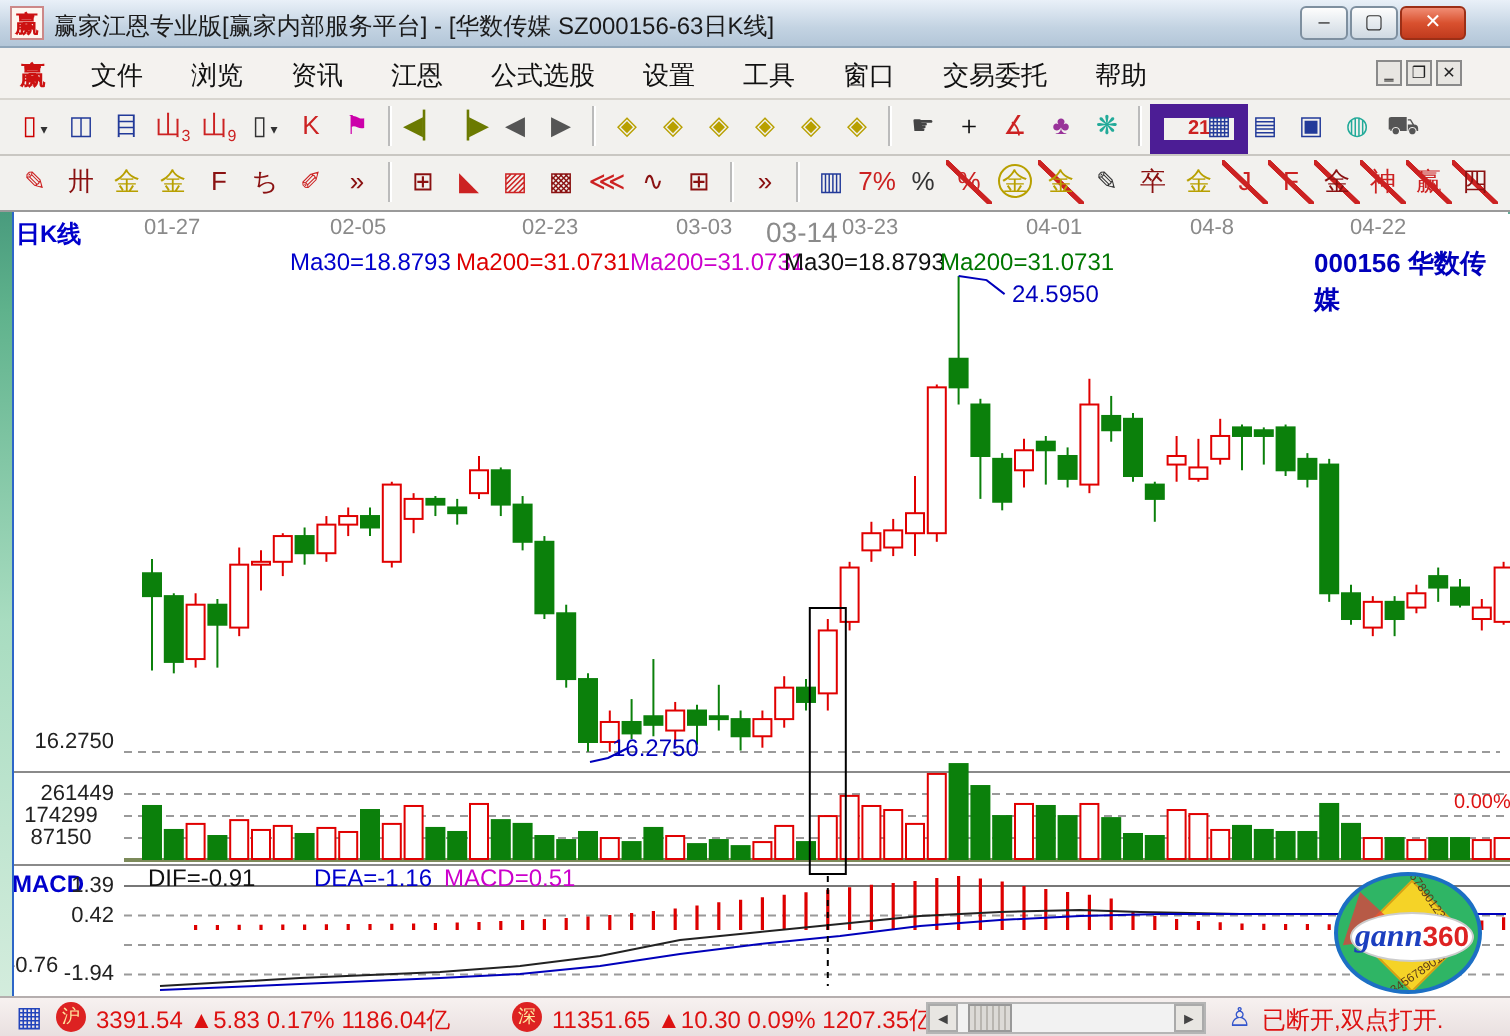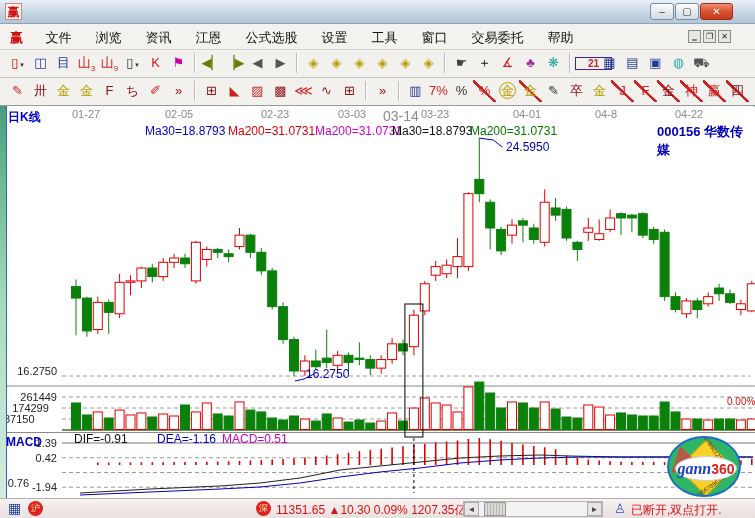--- a/index.html
+++ b/index.html
@@ -41,21 +41,21 @@
 
   
   .toolbar { left:0; width:755px; height:28px; background:#f2f1ee; z-index:50;
     border-bottom:1px solid #c9c7c2; padding:2px 0 0 6px; white-space:nowrap; overflow:hidden; }
   #toolbar1 { top:50px; }
   #toolbar2 { top:78px; border-bottom:1px solid #9a9a9a; }
   .tbicon { display:inline-block; width:23px; height:22px; text-align:center;
     font-size:13px; line-height:21px; vertical-align:top; position:relative; }
   .tbicon sub { font-size:8px; color:#cc2222; }
   .tbicon .dd { font-size:7px; color:#333; }
-  .tbicon.boxed span { border:1px solid #4c1d95; padding:0 12px; font-size:10px; font-weight:bold; }
+  .tbicon.boxed span { border:7px solid #4c1d95; padding:0 12px; font-size:10px; font-weight:bold; }
   .tbicon.ang { background:linear-gradient(to top right,transparent 44%,#cc2222 45%,#cc2222 52%,transparent 53%); }
   .tbicon.circled span { border:1px solid #b8a000; border-radius:50%; padding:0 1px; }
   .tbsep { display:inline-block; width:2px; height:20px; margin:1px 4px;
     border-left:1px solid #bbb; border-right:1px solid #fff; vertical-align:top; }
 
   
   #chart { left:0; top:107px; width:755px; height:391px; background:#fff; }
   #chart-svg { position:absolute; left:0; top:0; z-index:5; }
   #pane-title { left:8px; top:2px; font-size:12px; font-weight:bold; color:#0000cc; z-index:6; }
   #stock-label { left:657px; top:16px; font-size:13px; font-weight:bold; color:#0000bb; z-index:6; }
@@ -100,20 +100,21 @@
     background-image:repeating-linear-gradient(to right,#dcdad6 0 2px,#b9b6b0 2px 3px); }
   #conn-icon { left:614px; top:2px; color:#3355cc; font-size:13px; }
 </style>
 </head>
 <body>
 
 <div id="window">
 
   <div id="titlebar" class="abs">
     <div id="app-icon" class="abs">赢</div>
+    <div id="title-text" class="abs">赢家江恩专业版[赢家内部服务平台] - [华数传媒  SZ000156-63日K线]</div>
     <div id="btn-min" class="abs winbtn">‒</div>
     <div id="btn-max" class="abs winbtn">▢</div>
     <div id="btn-close" class="abs winbtn">✕</div>
   </div>
 
   <div id="menubar" class="abs">
     <span id="menu-logo">赢</span>
     <span id="menu-items"><span class="menu-item">文件</span><span class="menu-item">浏览</span><span class="menu-item">资讯</span><span class="menu-item">江恩</span><span class="menu-item">公式选股</span><span class="menu-item">设置</span><span class="menu-item">工具</span><span class="menu-item">窗口</span><span class="menu-item">交易委托</span><span class="menu-item">帮助</span></span>
     <div class="abs mdibtn" style="left:688px">‗</div>
     <div class="abs mdibtn" style="left:703px">❐</div>
@@ -410,21 +411,21 @@
         <div style="left: 513px; top: 1px; font-size: 11px; color: rgb(138, 138, 138); position: absolute; z-index: 6;">04-01</div>
         <div style="left: 595px; top: 1px; font-size: 11px; color: rgb(138, 138, 138); position: absolute; z-index: 6;">04-8</div>
         <div style="left: 675px; top: 1px; font-size: 11px; color: rgb(138, 138, 138); position: absolute; z-index: 6;">04-22</div>
         <div style="left: 145px; top: 17px; font-size: 12px; color: rgb(0, 0, 204); position: absolute; z-index: 6;">Ma30=18.8793</div>
         <div style="left: 228px; top: 17px; font-size: 12px; color: rgb(221, 0, 0); position: absolute; z-index: 6;">Ma200=31.0731</div>
         <div style="left: 315px; top: 17px; font-size: 12px; color: rgb(204, 0, 204); position: absolute; z-index: 6;">Ma200=31.0731</div>
         <div style="left: 392px; top: 17px; font-size: 12px; color: rgb(17, 17, 17); position: absolute; z-index: 6;">Ma30=18.8793</div>
         <div style="left: 470px; top: 17px; font-size: 12px; color: rgb(0, 119, 0); position: absolute; z-index: 6;">Ma200=31.0731</div>
         <div style="left: 4px; top: 284px; width: 53px; text-align: right; font-size: 11px; color: rgb(34, 34, 34); position: absolute; z-index: 6;">261449</div>
         <div style="left: 4px; top: 295px; width: 53px; text-align: center; font-size: 11px; color: rgb(34, 34, 34); position: absolute; z-index: 6;">174299</div>
-        <div style="left: 4px; top: 306px; width: 53px; text-align: left; font-size: 11px; color: rgb(34, 34, 34); position: absolute; z-index: 6;">87150</div>
+        <div style="left: 4px; top: 306px; width: 53px; text-align: center; font-size: 11px; color: rgb(34, 34, 34); position: absolute; z-index: 6;">87150</div>
         <div style="left: 4px; top: 330px; width: 53px; text-align: right; font-size: 11px; color: rgb(34, 34, 34); position: absolute; z-index: 6;">1.39</div>
         <div style="left: 4px; top: 345px; width: 53px; text-align: right; font-size: 11px; color: rgb(34, 34, 34); position: absolute; z-index: 6;">0.42</div>
         <div style="left: 4px; top: 359px; width: 53px; font-size: 11px; color: rgb(34, 34, 34); position: absolute; z-index: 6; margin-top: 11px;">-0.76</div>
         <div style="left: 4px; top: 374px; width: 53px; text-align: right; font-size: 11px; color: rgb(34, 34, 34); position: absolute; z-index: 6;">-1.94</div>
         <div style="left: 74px; top: 325px; font-size: 12px; color: rgb(17, 17, 17); position: absolute; z-index: 6;">DIF=-0.91</div>
         <div style="left: 157px; top: 325px; font-size: 12px; color: rgb(0, 0, 204); position: absolute; z-index: 6;">DEA=-1.16</div>
         <div style="left: 222px; top: 325px; font-size: 12px; color: rgb(204, 0, 204); position: absolute; z-index: 6;">MACD=0.51</div>
       </div>
 
     <div id="gann-logo" class="abs">
@@ -432,20 +433,26 @@
       <div class="tri"></div>
       <div class="ring" style="right:2px;top:6px;transform:rotate(55deg)">234567890123456</div>
       <div class="ring" style="right:0px;bottom:8px;transform:rotate(-35deg)">234567890123456</div>
       <div class="oval"><span class="g1">gann</span><span class="g2">360</span></div>
     </div>
   </div>
 
   <div id="statusbar" class="abs">
     <div id="kb-icon" class="abs st">▦</div>
     <div class="abs exch-icon" style="left:28px">沪</div>
+    <div class="abs st red-text" style="left:48px">
+      <span>3391.54</span>
+      <span>▲5.83</span>
+      <span>0.17%</span>
+      <span>1186.04亿</span>
+    </div>
     <div class="abs exch-icon" style="left:256px">深</div>
     <div class="abs st red-text" style="left:276px">
       <span>11351.65</span>
       <span>▲10.30</span>
       <span>0.09%</span>
       <span>1207.35亿</span>
     </div>
     <div id="hscroll" class="abs">
       <div class="arrow" style="left:0">◄</div>
       <div class="thumb"></div>

